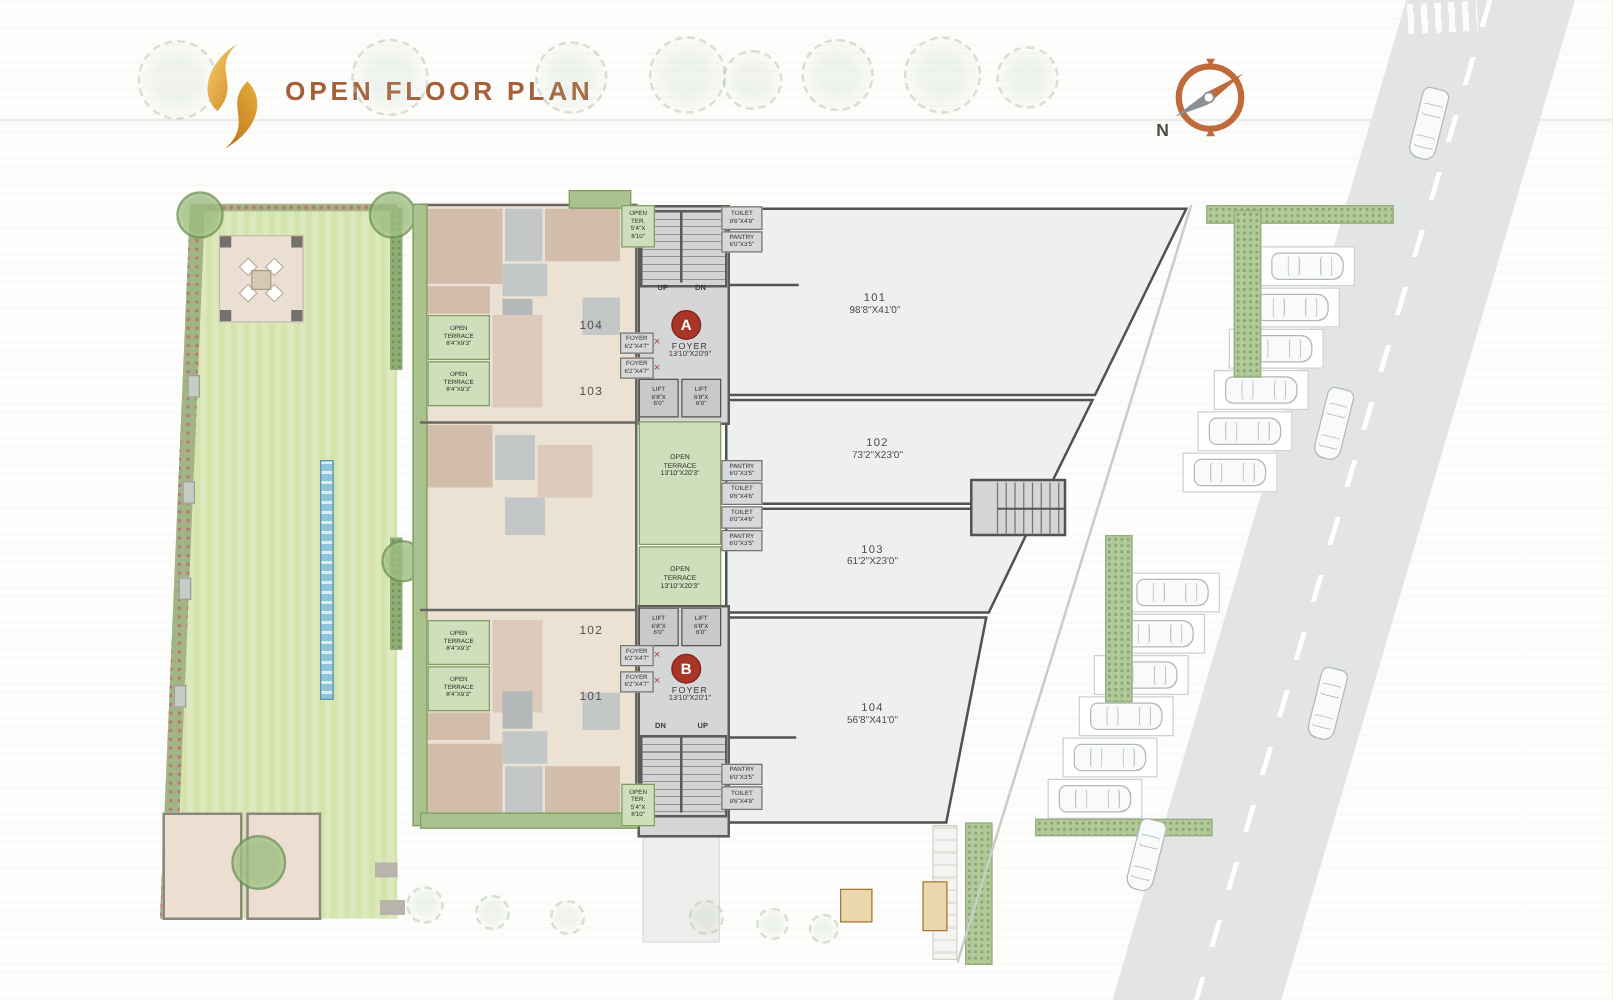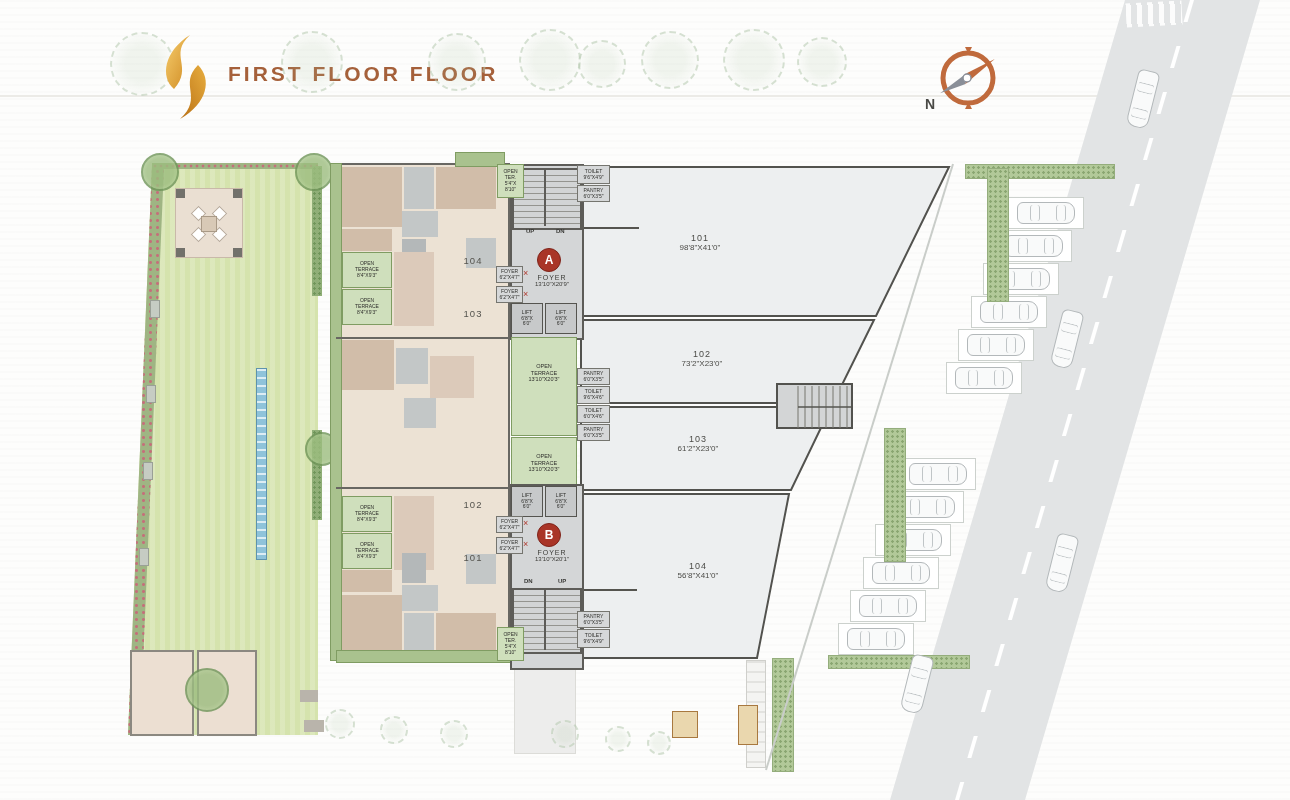--- a/index.html
+++ b/index.html
@@ -387,21 +387,21 @@
           <stop offset="1" stop-color="#cf8a22"></stop>
       </linearGradient>
       <linearGradient id="g2" x1="1" y1="0" x2="0" y2="1">
         <stop offset="0" stop-color="#e8ae3f"></stop>
           <stop offset="1" stop-color="#b86f14"></stop>
       </linearGradient>
     </defs>
     <path d="M40 2 C 18 22, 44 34, 24 56 C 10 44, 14 18, 40 2 Z" fill="url(#g1)"></path>
     <path d="M30 86 C 54 64, 28 52, 48 32 C 62 46, 58 70, 30 86 Z" fill="url(#g2)"></path>
   </svg>
-  <div class="title">FIRST FLOOR FLOOR</div>
+  <div class="title">OPEN FLOOR PLAN</div>
 
   <span class="abs" style="left:925px;top:96px;font-size:14px;font-weight:bold;color:#4a4a46;z-index:9;">N</span>
   <svg class="abs" style="left:932px;top:42px;z-index:9;" width="72" height="72" viewBox="0 0 72 72">
     <circle cx="36" cy="36" r="25" fill="none" stroke="#c06a3c" stroke-width="5"></circle>
     <path d="M33 5 l7 0 -3.5 7 z M33 67 l7 0 -3.5 -7 z" fill="#c06a3c"></path>
     <g transform="rotate(-16 36 36)">
       <polygon points="5,43 36,31 32,41" fill="#8a8f98"></polygon>
       <polygon points="67,25 32,41 36,31" fill="#c06a3c"></polygon>
     </g>
     <circle cx="35" cy="36" r="4" fill="#fff" stroke="#8a8f98" stroke-width="1.5"></circle>

